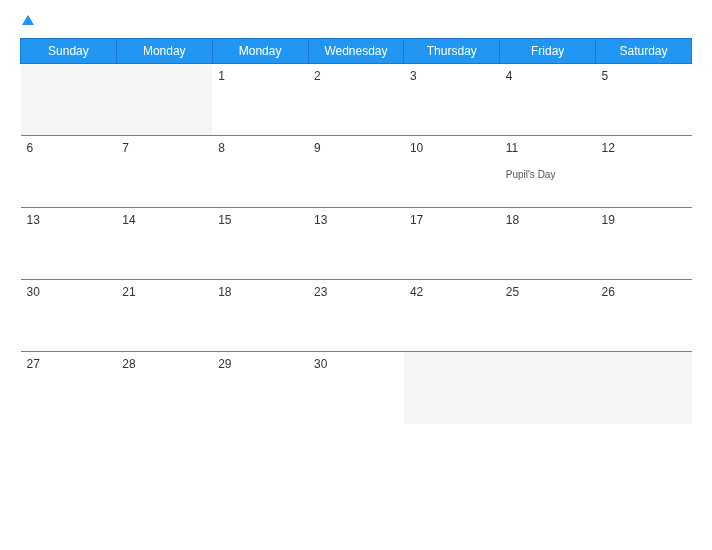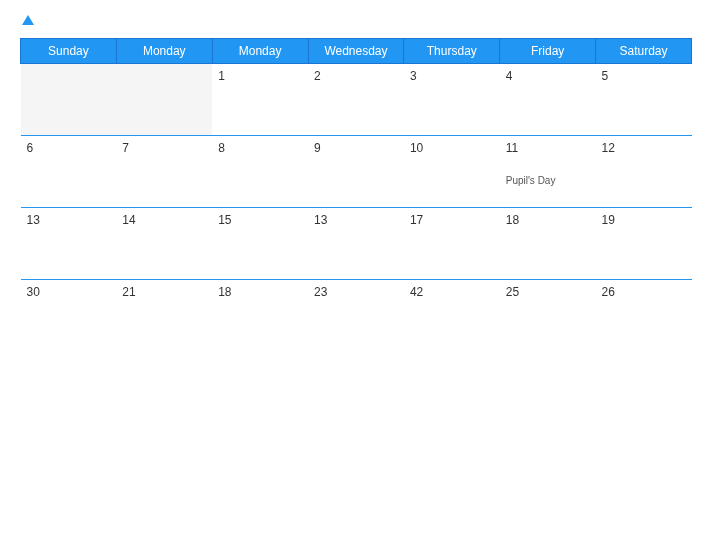--- a/index.html
+++ b/index.html
@@ -98,21 +98,21 @@
       background: #f5f5f5;
     }
     .day-number {
       font-size: 12px;
       color: #333;
       display: block;
     }
     .holiday {
       font-size: 10px;
       color: #555;
-      margin-top: 20px;
+      margin-top: 14px;
       display: block;
     }
     .calendar-table tbody tr:last-child {
       border-bottom: none;
     }
   </style>
 </head>
 <body>
 
 <div class="calendar-container">
@@ -226,15 +226,32 @@
           <td>
             <span class="day-number">42</span>
           </td>
           <td>
             <span class="day-number">25</span>
           </td>
           <td>
             <span class="day-number">26</span>
           </td>
         </tr>
+        <tr>
+          <td>
+            <span class="day-number">27</span>
+          </td>
+          <td>
+            <span class="day-number">28</span>
+          </td>
+          <td>
+            <span class="day-number">29</span>
+          </td>
+          <td>
+            <span class="day-number">30</span>
+          </td>
+          <td class="empty"></td>
+          <td class="empty"></td>
+          <td class="empty"></td>
+        </tr>
       </tbody>
   </table>
 </div>
 
 </body></html>

